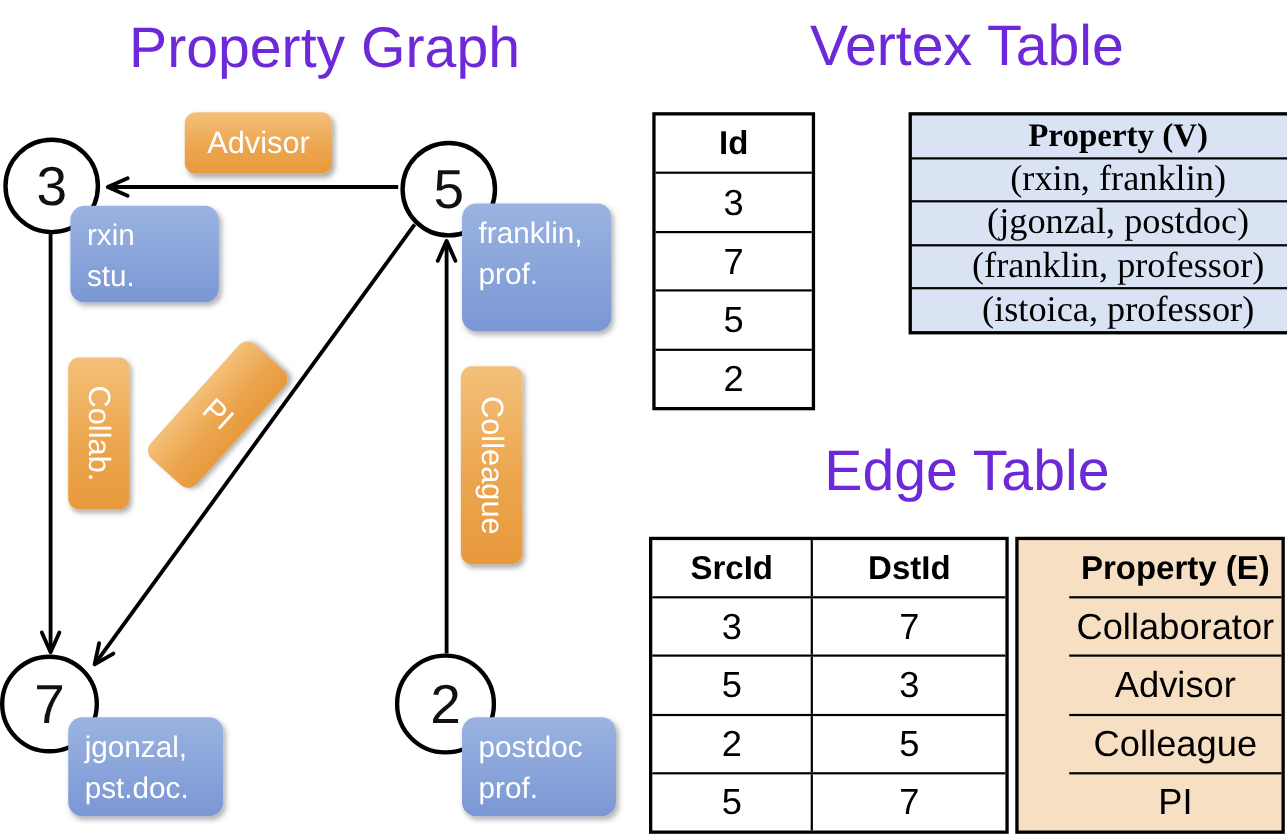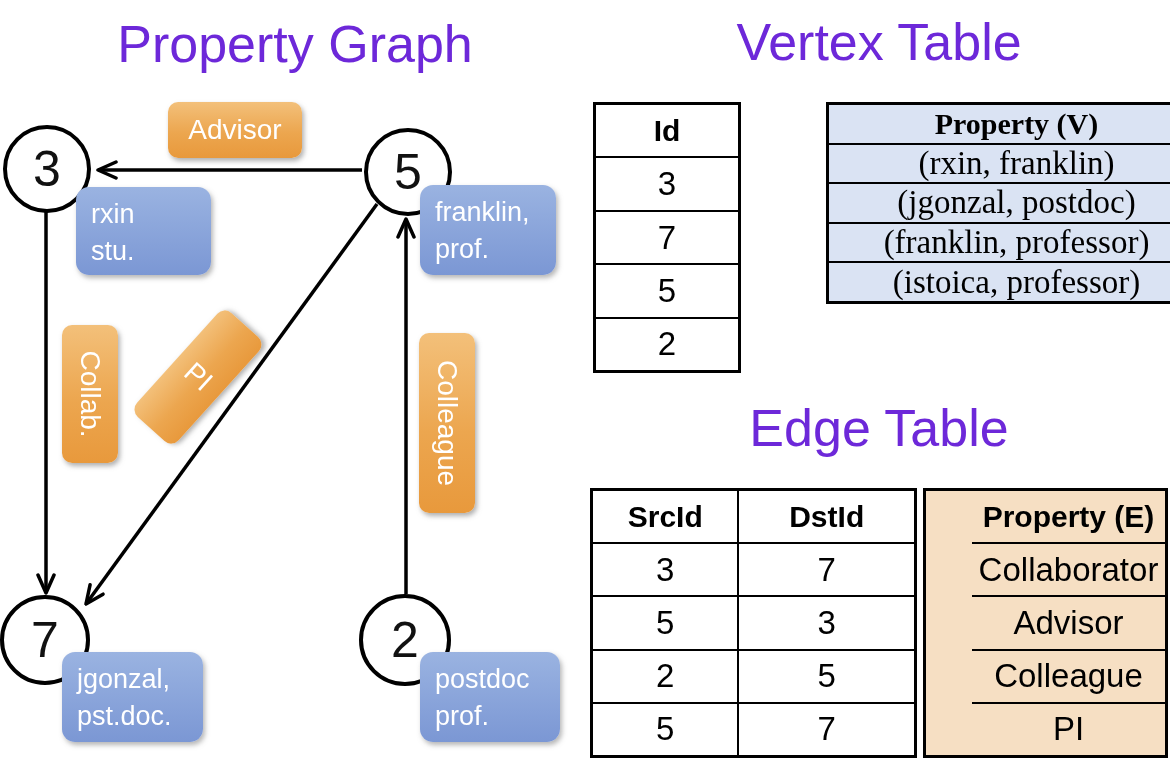--- a/index.html
+++ b/index.html
@@ -93,25 +93,25 @@
   <div class="edge-label" style="left:62px; top:325px; width:56px; height:138px;">
     <span class="vtext">Collab.</span>
   </div>
   <div class="edge-label" style="left:128px; top:349px; width:140px; height:56px; transform:rotate(-48deg);">
     <span class="vtext">PI</span>
   </div>
   <div class="edge-label" style="left:419px; top:333px; width:56px; height:180px;">
     <span class="vtext">Colleague</span>
   </div>
 
-  <div class="vertex-label" style="left:76px;  top:187px; width:135px; height:88px;">
+  <div class="vertex-label" style="left:64px;  top:187px; width:135px; height:88px;">
     <div>rxin</div>
     <div>stu.</div>
   </div>
-  <div class="vertex-label" style="left:420px; top:185px; width:136px; height:90px;">
+  <div class="vertex-label" style="left:420px; top:185px; width:136px; height:116px;">
     <div>franklin,</div>
     <div>prof.</div>
   </div>
   <div class="vertex-label" style="left:62px;  top:652px; width:141px; height:90px;">
     <div>jgonzal,</div>
     <div>pst.doc.</div>
   </div>
   <div class="vertex-label" style="left:420px; top:652px; width:140px; height:90px;">
     <div>postdoc</div>
     <div>prof.</div>

